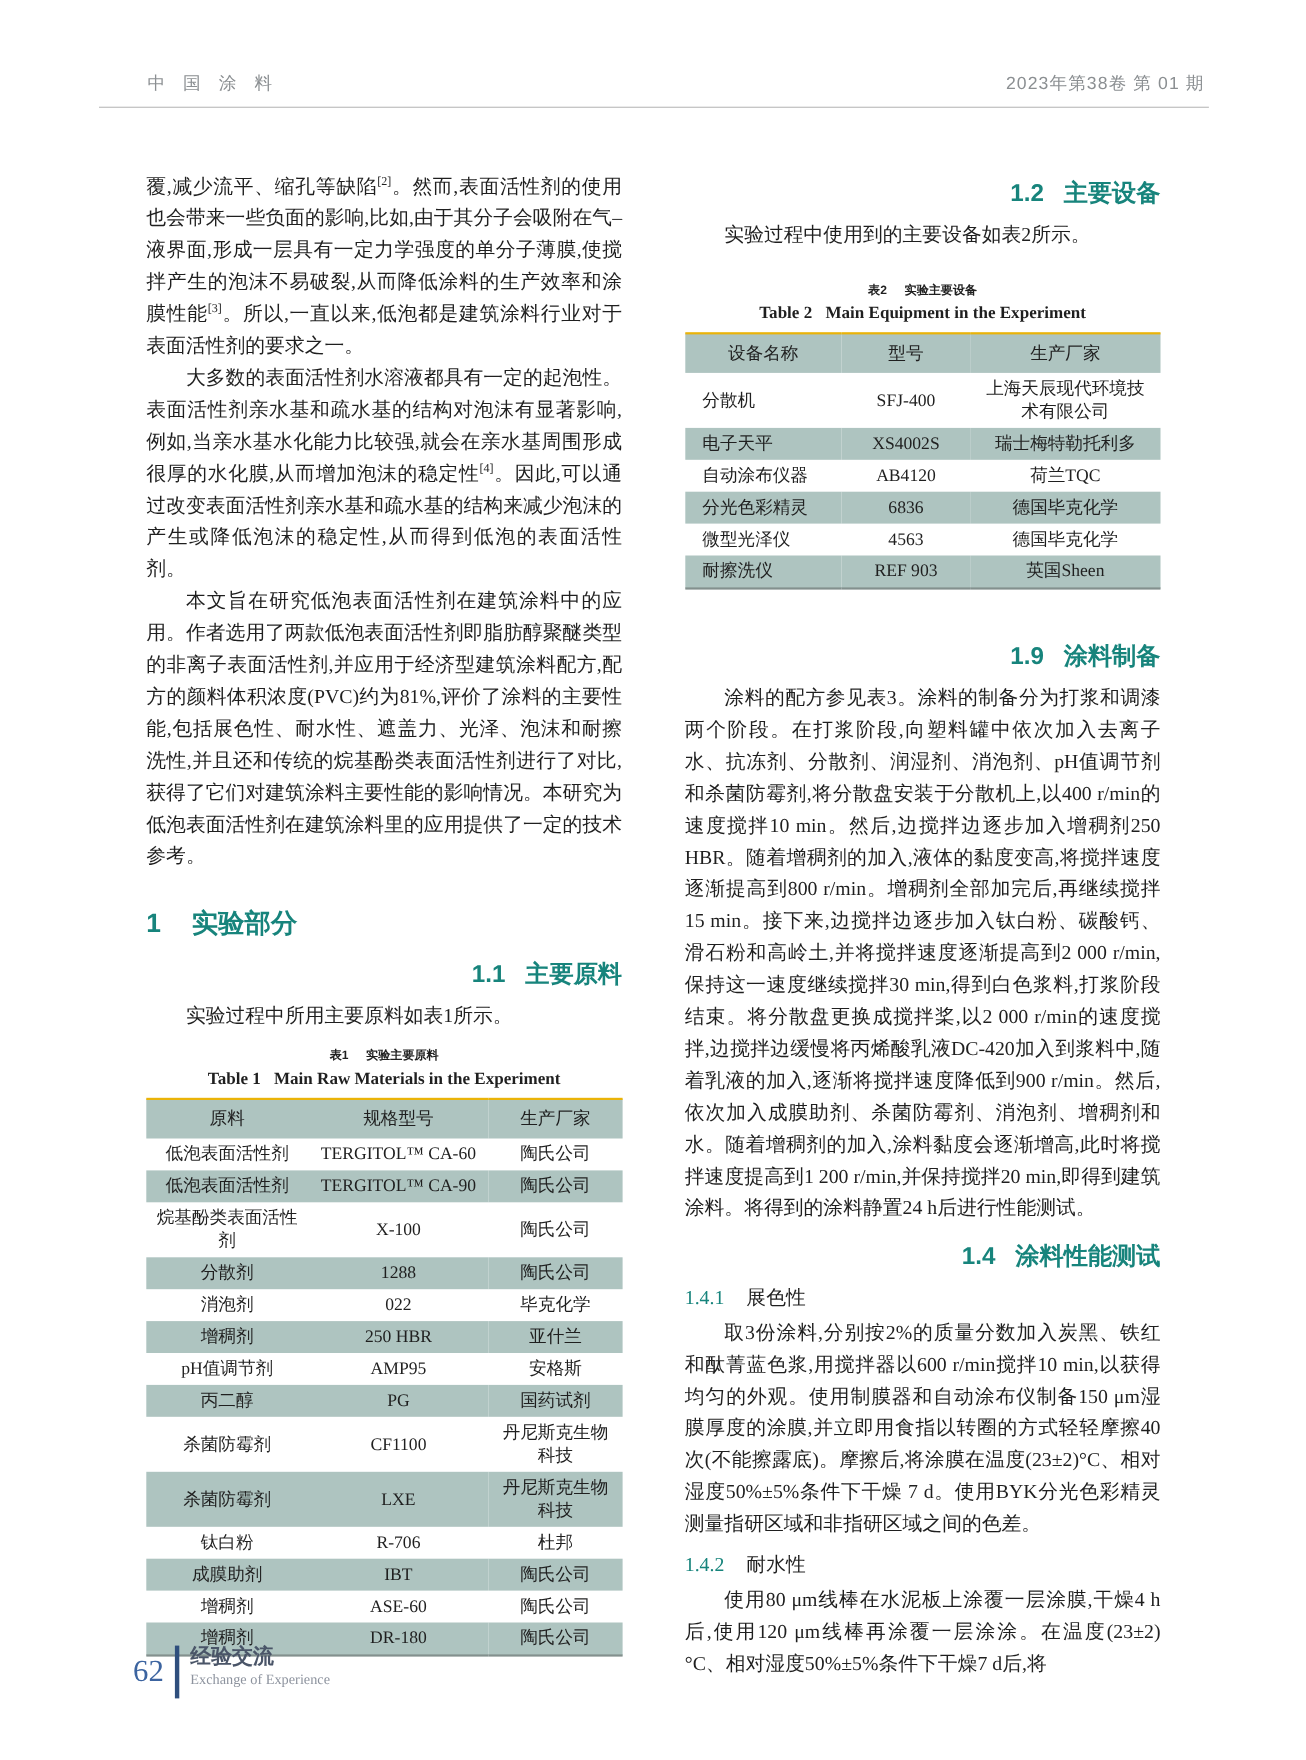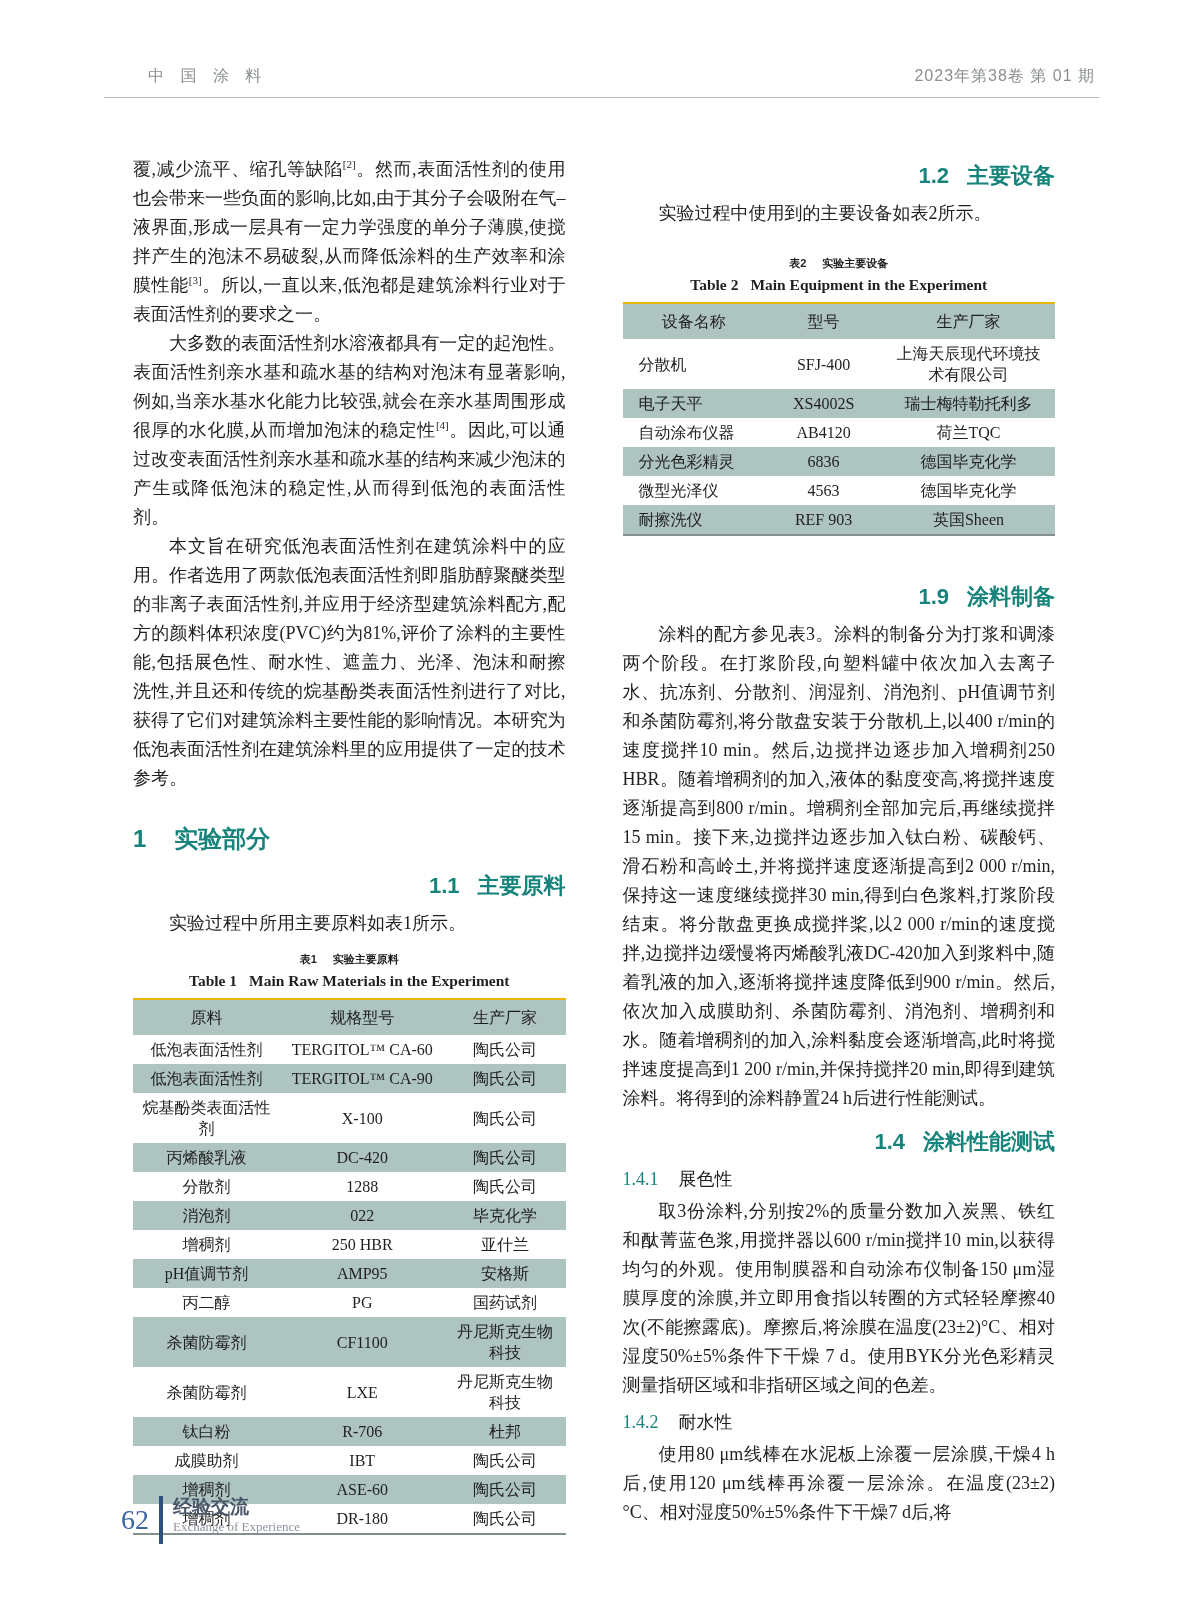--- a/index.html
+++ b/index.html
@@ -8,21 +8,21 @@
     width: 1187px;
     height: 1600px;
     background: #ffffff;
     overflow: hidden;
     font-family: "Liberation Serif", "DejaVu Serif", serif;
     color: #1f1f1f;
   }
   
   .running-head {
     position: absolute;
-    left: 104px;
+    left: 90px;
     right: 88px;
     top: 66px;
     display: flex;
     justify-content: space-between;
     align-items: center;
     border-bottom: 1.5px solid #b9b9b9;
     padding: 0 2px 10px 2px;
     color: #8b8f92;
     font-size: 16px;
     font-family: "Liberation Sans", "DejaVu Sans", sans-serif;
@@ -223,25 +223,20 @@
               <td>低泡表面活性剂</td>
               <td>TERGITOL™ CA-90</td>
               <td>陶氏公司</td>
             </tr>
             <tr>
               <td>烷基酚类表面活性剂</td>
               <td>X-100</td>
               <td>陶氏公司</td>
             </tr>
             <tr>
-              <td>丙烯酸乳液</td>
-              <td>DC-420</td>
-              <td>陶氏公司</td>
-            </tr>
-            <tr>
               <td>分散剂</td>
               <td>1288</td>
               <td>陶氏公司</td>
             </tr>
             <tr>
               <td>消泡剂</td>
               <td>022</td>
               <td>毕克化学</td>
             </tr>
             <tr>

